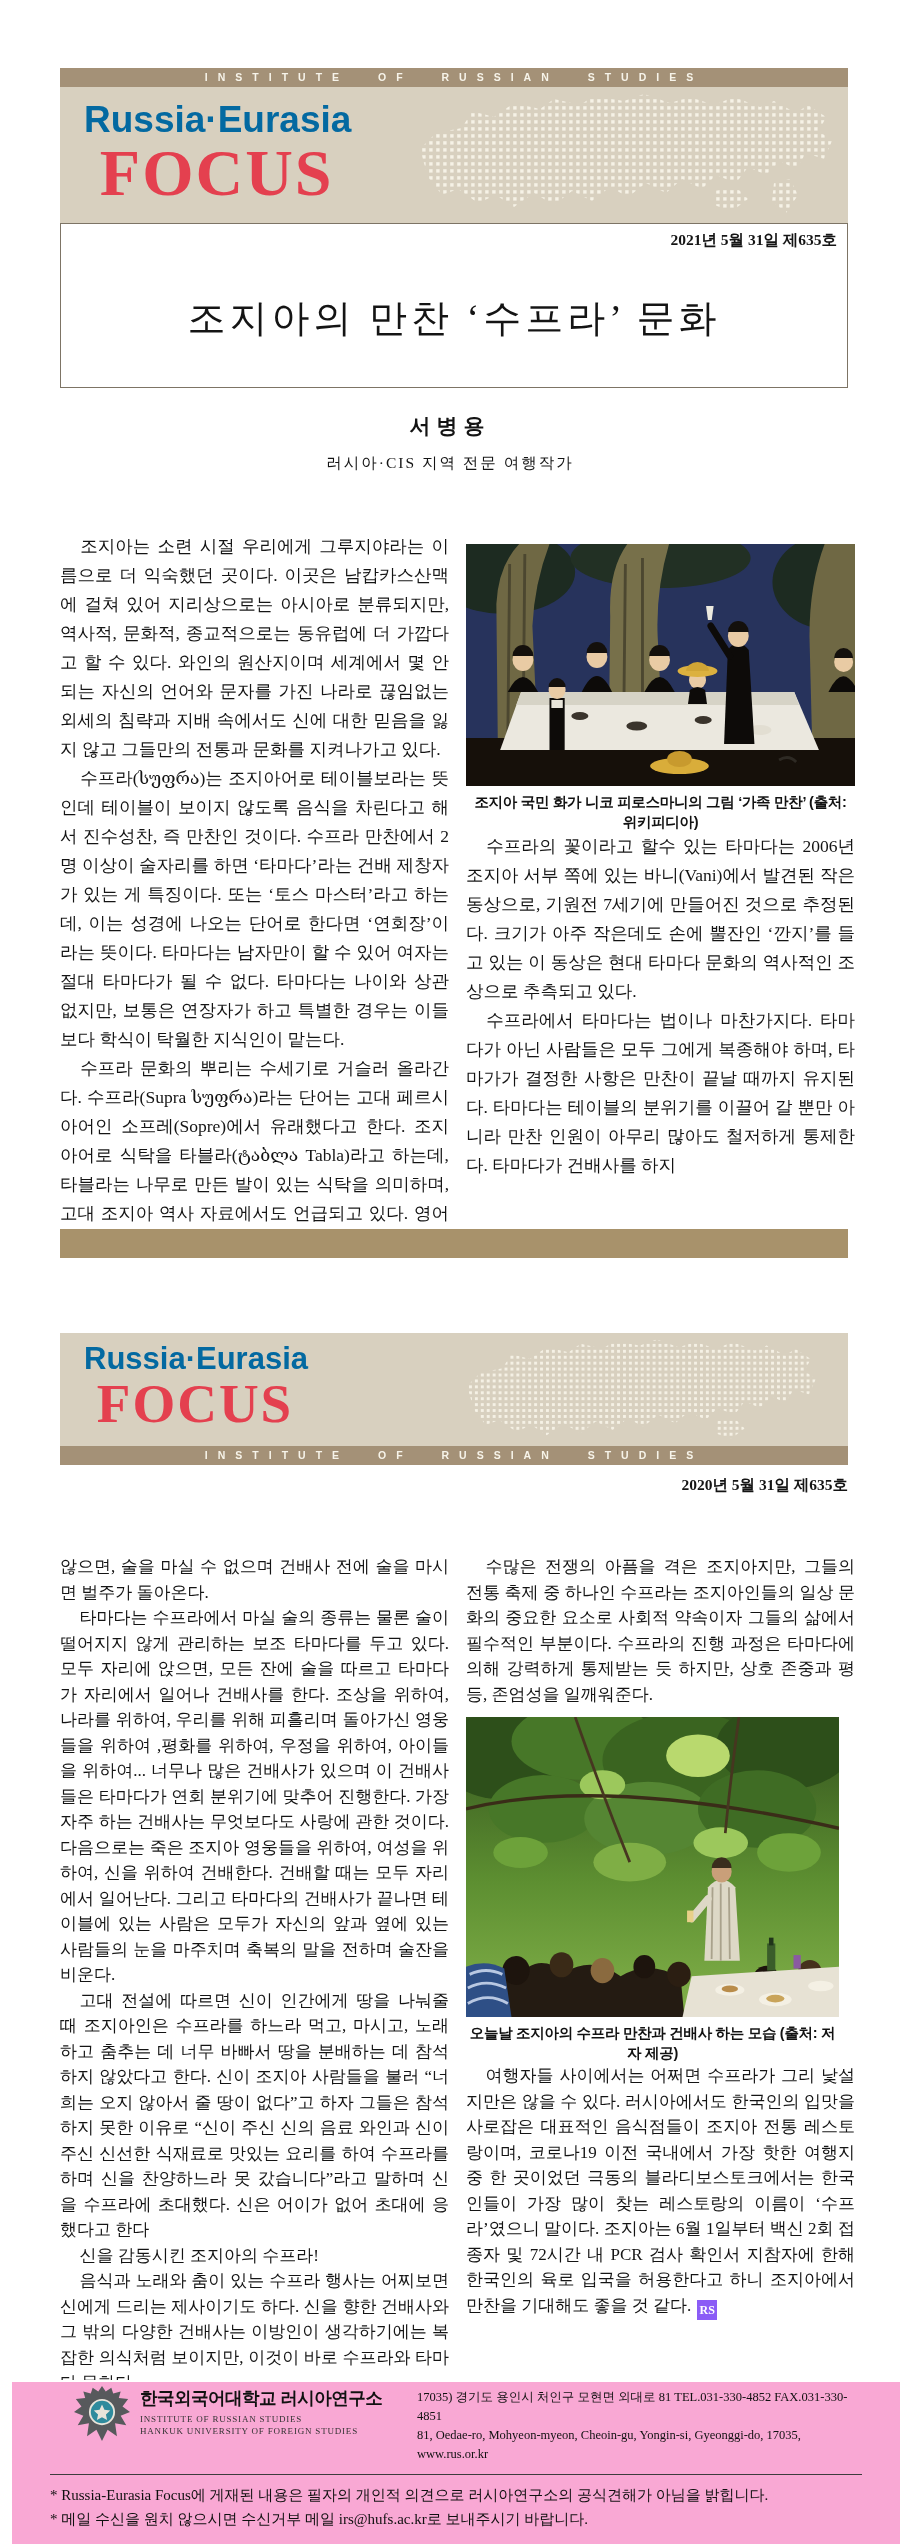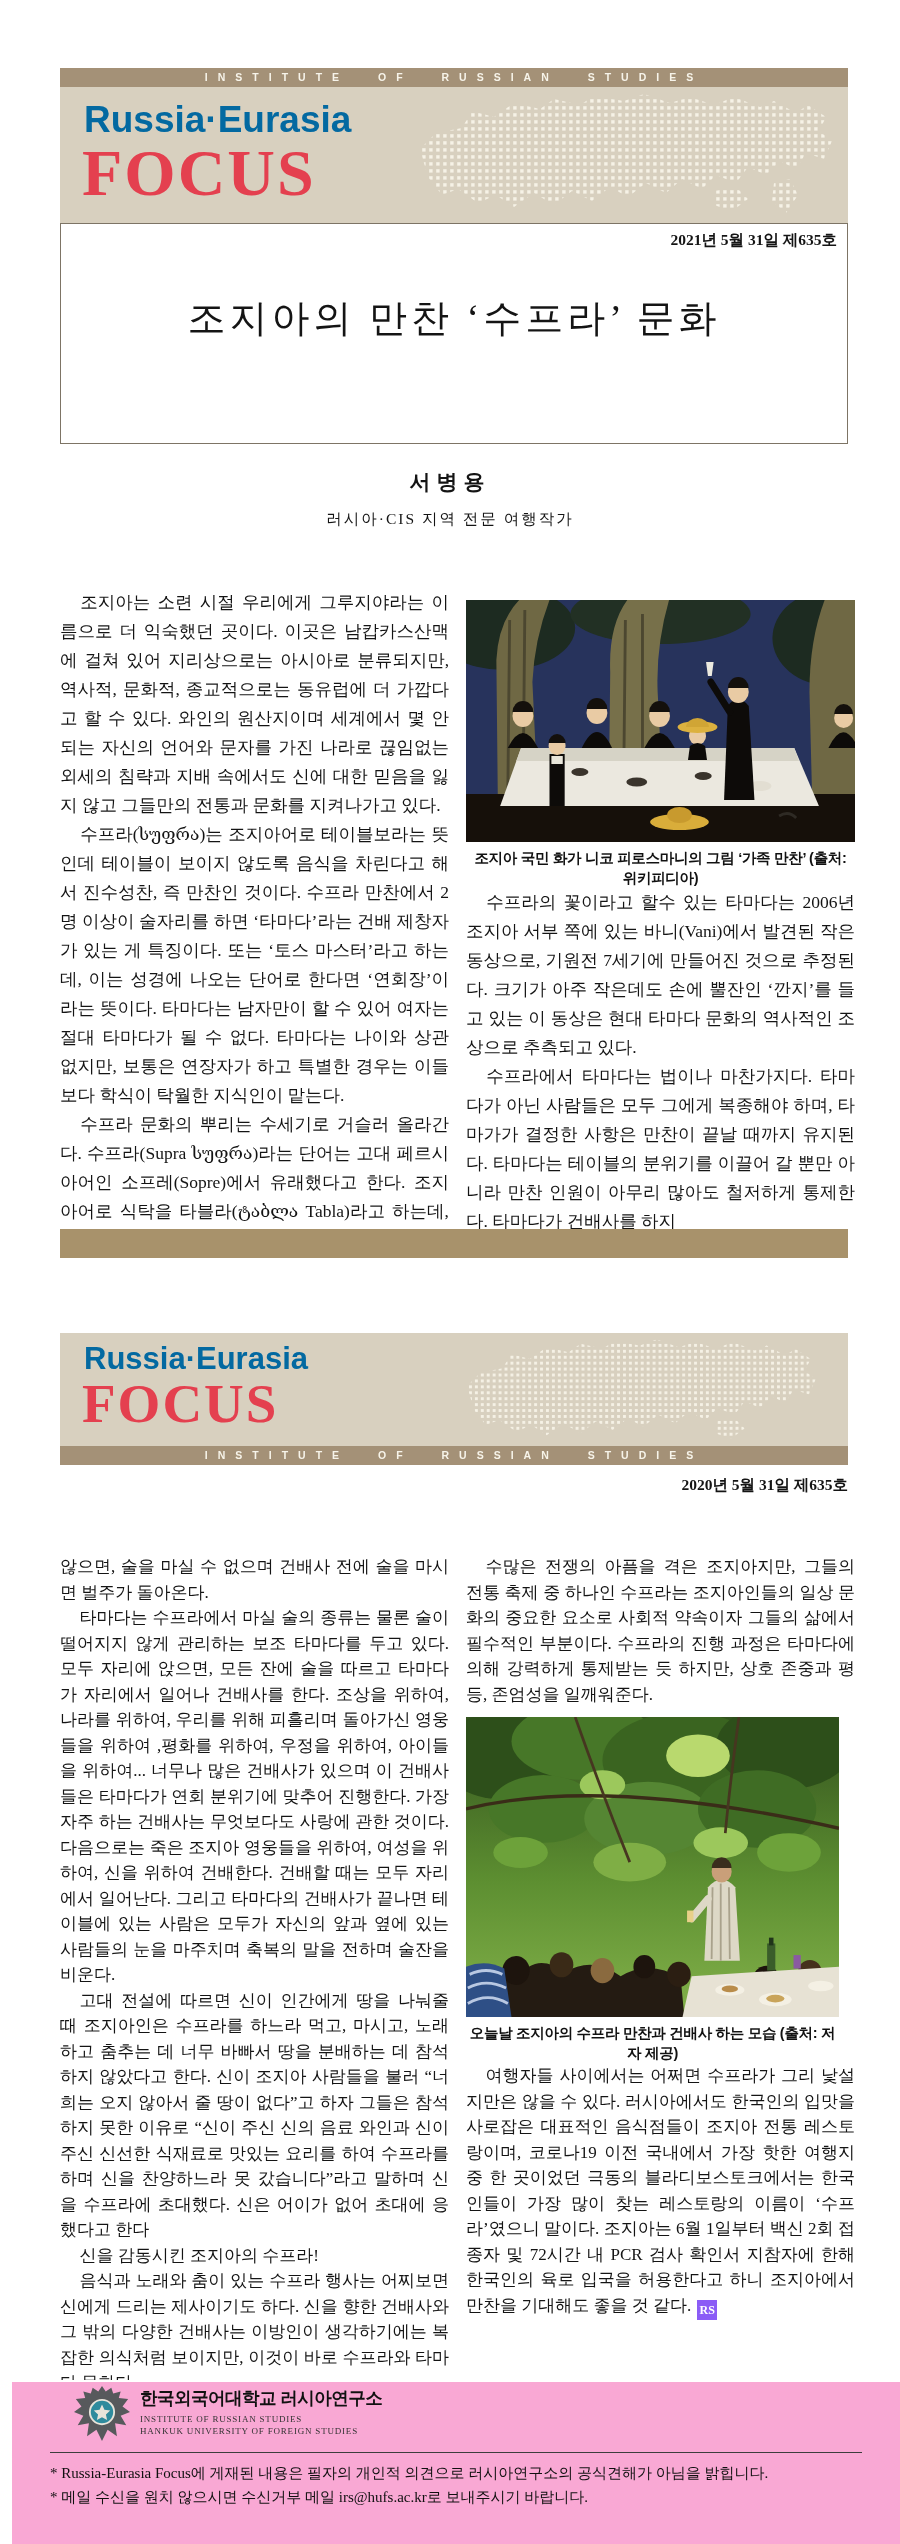--- a/index.html
+++ b/index.html
@@ -12,28 +12,28 @@
   .mh{margin:0 52px 0 60px;}
   .mh1{margin-top:68px;}
   .mh-band{
     height:19px;line-height:19px;background:#a49177;color:#f7f4ea;
     font-family:"Liberation Sans",sans-serif;font-weight:bold;font-size:10.5px;
     letter-spacing:10px;word-spacing:16px;text-align:center;white-space:nowrap;overflow:hidden;
   }
   .mh-main{background:#d8d0bf;height:136px;position:relative;overflow:hidden;}
   .logo{position:absolute;left:24px;top:14px;line-height:1;}
   .logo-l1{font-family:Liberation Sans, sans-serif;font-weight:700;font-size:37px;color:#0369a1;letter-spacing:0;}
-  .logo-l2{font-family:"Liberation Serif",serif;font-weight:700;font-size:66px;color:#e4404f;letter-spacing:2px;margin-top:2px;margin-left:-2px;}
+  .logo-l2{font-family:"Liberation Serif",serif;font-weight:700;font-size:66px;color:#e4404f;letter-spacing:2px;margin-top:2px;margin-left:-2px;text-align:center;}
   .map{position:absolute;right:4px;top:4px;}
   .mh2 .mh-main{height:113px;}
   .mh2 .logo{top:10px;}
   .mh2 .logo-l1{font-size:31px;}
   .mh2 .logo-l2{font-size:55px;}
   
-  .title-box{margin:0 52px 0 60px;border:1px solid #7d7465;height:221px;box-sizing:border-box;}
+  .title-box{margin:0 52px 0 60px;border:1px solid #7d7465;height:165px;box-sizing:border-box;}
   .issue-date{text-align:right;font-weight:bold;font-size:15.5px;padding:6px 10px 0 0;}
   .issue-date2{margin:10px 52px 0 60px;text-align:right;font-weight:bold;font-size:15.5px;}
   .title{text-align:center;font-size:38px;font-weight:500;letter-spacing:4px;margin:42px 0 0;}
   .author{text-align:center;}
   .author-name{margin-top:24px;font-size:21px;font-weight:700;letter-spacing:6px;}
   .author-role{margin-top:13px;font-size:15.5px;letter-spacing:2px;}
   
   .cols{display:flex;gap:17px;margin:58px 45px 0 60px;}
   .col{flex:1;min-width:0;text-align:justify;}
   .cols-p1 .col{font-size:17.5px;line-height:29px;}
@@ -275,20 +275,24 @@
         <circle cx="30" cy="30" r="13" fill="none" stroke="#e8e4da" stroke-width="2"></circle>
         <path d="M30 22 l2.6 5.6 6.2 0.8 -4.6 4.2 1.3 6 -5.5 -3 -5.5 3 1.3 -6 -4.6 -4.2 6.2 -0.8 z" fill="#e8e4da"></path>
       </svg>
       <div class="org">
         <div class="org-kr">한국외국어대학교 러시아연구소</div>
         <div class="org-en">
           <div>Institute of Russian Studies</div>
           <div>Hankuk University of Foreign Studies</div>
         </div>
       </div>
+      <div class="addr">
+        <div>17035) 경기도 용인시 처인구 모현면 외대로 81   TEL.031-330-4852   FAX.031-330-4851</div>
+        <div>81, Oedae-ro, Mohyeon-myeon, Cheoin-gu, Yongin-si, Gyeonggi-do, 17035, www.rus.or.kr</div>
+      </div>
     </div>
     <hr class="foot-hr">
     <div class="notes">
       <div>* Russia-Eurasia Focus에 게재된 내용은 필자의 개인적 의견으로 러시아연구소의 공식견해가 아님을 밝힙니다.</div>
       <div>* 메일 수신을 원치 않으시면 수신거부 메일 irs@hufs.ac.kr로 보내주시기 바랍니다.</div>
     </div>
   </footer>
 
 </div>
 

